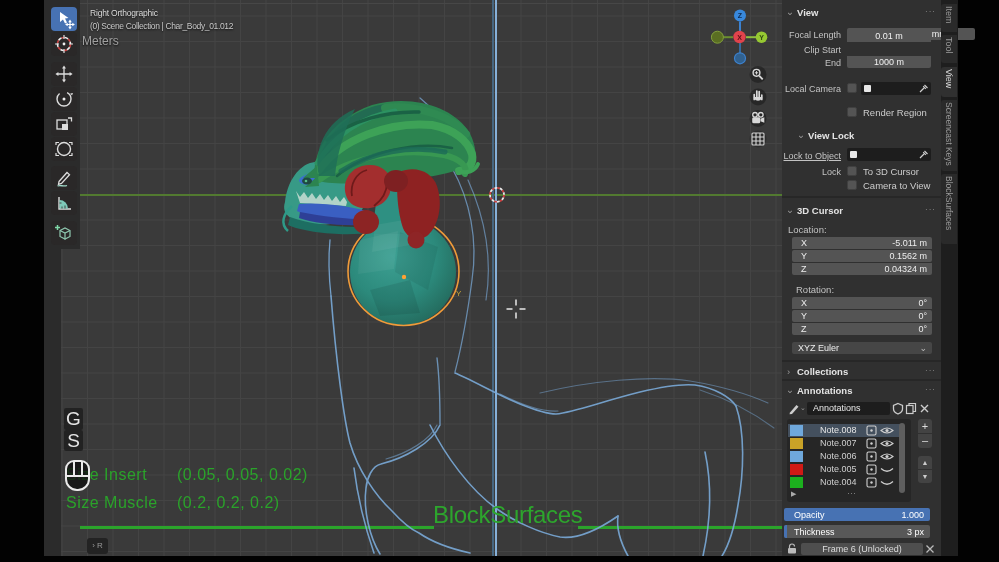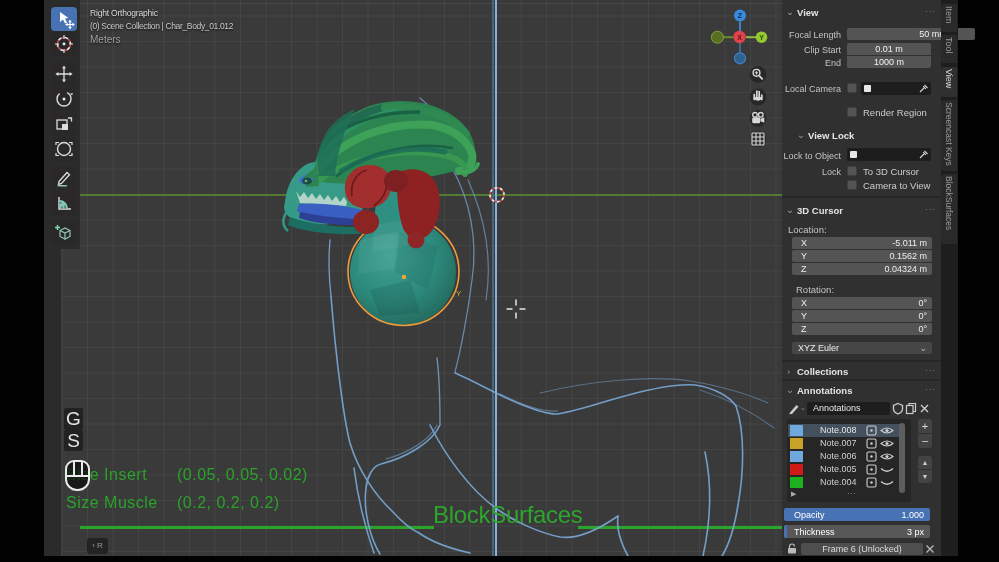--- a/index.html
+++ b/index.html
@@ -252,47 +252,47 @@
       <svg width="28" height="24">
         <path d="M10 9.5l5-2.5 5 2.5v6l-5 2.5-5-2.5z" fill="none" stroke="#8fc8b0" stroke-width="1.2"></path>
       <path d="M10 9.5l5 2.5 5-2.5M15 12v6.5" stroke="#8fc8b0" stroke-width="1.2" fill="none"></path>
       <path d="M7.5 4v5M5 6.5h5" stroke="#7fd9a8" stroke-width="1.5"></path>
       </svg>
     </div>
   </div>
 
   <div class="abs ovl" style="left:90px;top:8px;font-size:8.5px;letter-spacing:-0.2px;">Right Orthographic</div>
   <div class="abs ovl" style="left:90px;top:20.5px;color:#c9c9c9;font-size:8.5px;letter-spacing:-0.35px;">(0) Scene Collection | Char_Body_01.012</div>
-  <div class="abs ovl" style="left:90px;top:33.5px;color:#a0a0a0;font-size:10px;">Meters</div>
+  <div class="abs ovl" style="left:82px;top:33.5px;color:#a0a0a0;font-size:12px;">Meters</div>
 
   <div id="sidebar" class="abs">
 
     <div class="hdr" style="left:4px;top:6px;color:#9a9a9a;">⌄</div>
     <div class="hdr" style="left:15px;top:7px;font-weight:bold;">View</div>
     <div class="dots" style="left:143px;top:7px;">···</div>
     <div class="lbl" style="left:0;top:30px;width:59px;">Focal Length</div>
     <div class="fld" style="left:65px;top:28px;width:84px;height:12px;line-height:12px;padding-left:44px;">50 mm</div>
     <div class="lbl" style="left:0;top:45px;width:59px;">Clip Start</div>
-    <div class="fld" style="left:65px;top:43px;width:84px;height:12px;line-height:12px;border-radius:2px 2px 0 0;">0.01 m</div>
+    <div class="fld" style="left:65px;top:30px;width:84px;height:12px;line-height:12px;border-radius:2px 2px 0 0;">0.01 m</div>
     <div class="lbl" style="left:0;top:58px;width:59px;">End</div>
     <div class="fld" style="left:65px;top:56px;width:84px;height:12px;line-height:12px;border-radius:0 0 2px 2px;">1000 m</div>
     <div class="lbl" style="left:0;top:84px;width:59px;">Local Camera</div>
     <div class="chk" style="left:65px;top:83px;"></div>
     <div style="position:absolute;left:79px;top:82px;width:70px;height:13px;background:#1d1d1d;border-radius:2px;">
       <span style="position:absolute;left:3px;top:3px;width:7px;height:7px;background:#e8e8e8;border-radius:1px;"></span>
       <svg style="position:absolute;right:2px;top:1px;" width="11" height="11">
         <path d="M2 9 L6 5 M5.2 3.2 l2.6 2.6 M6.5 2 l3 3" stroke="#cfcfcf" stroke-width="1.2" fill="none"></path>
       </svg>
     </div>
     <div class="chk" style="left:65px;top:107px;"></div>
     <div class="hdr" style="left:81px;top:107px;color:#cccccc;">Render Region</div>
 
     <div class="hdr" style="left:15px;top:129px;color:#9a9a9a;">⌄</div>
     <div class="hdr" style="left:26px;top:130px;font-weight:bold;">View Lock</div>
-    <div class="lbl" style="left:0;top:151px;width:59px;">Lock to Object</div>
+    <div class="lbl" style="left:0;top:151px;width:59px;text-decoration:underline;">Lock to Object</div>
     <div style="position:absolute;left:65px;top:148px;width:84px;height:13px;background:#1d1d1d;border-radius:2px;">
       <span style="position:absolute;left:3px;top:3px;width:7px;height:7px;background:#e8e8e8;border-radius:1px;"></span>
       <svg style="position:absolute;right:2px;top:1px;" width="11" height="11">
         <path d="M2 9 L6 5 M5.2 3.2 l2.6 2.6 M6.5 2 l3 3" stroke="#cfcfcf" stroke-width="1.2" fill="none"></path>
       </svg>
     </div>
     <div class="lbl" style="left:0;top:167px;width:59px;">Lock</div>
     <div class="chk" style="left:65px;top:166px;"></div>
     <div class="hdr" style="left:81px;top:166px;color:#cccccc;">To 3D Cursor</div>
     <div class="chk" style="left:65px;top:180px;"></div>

